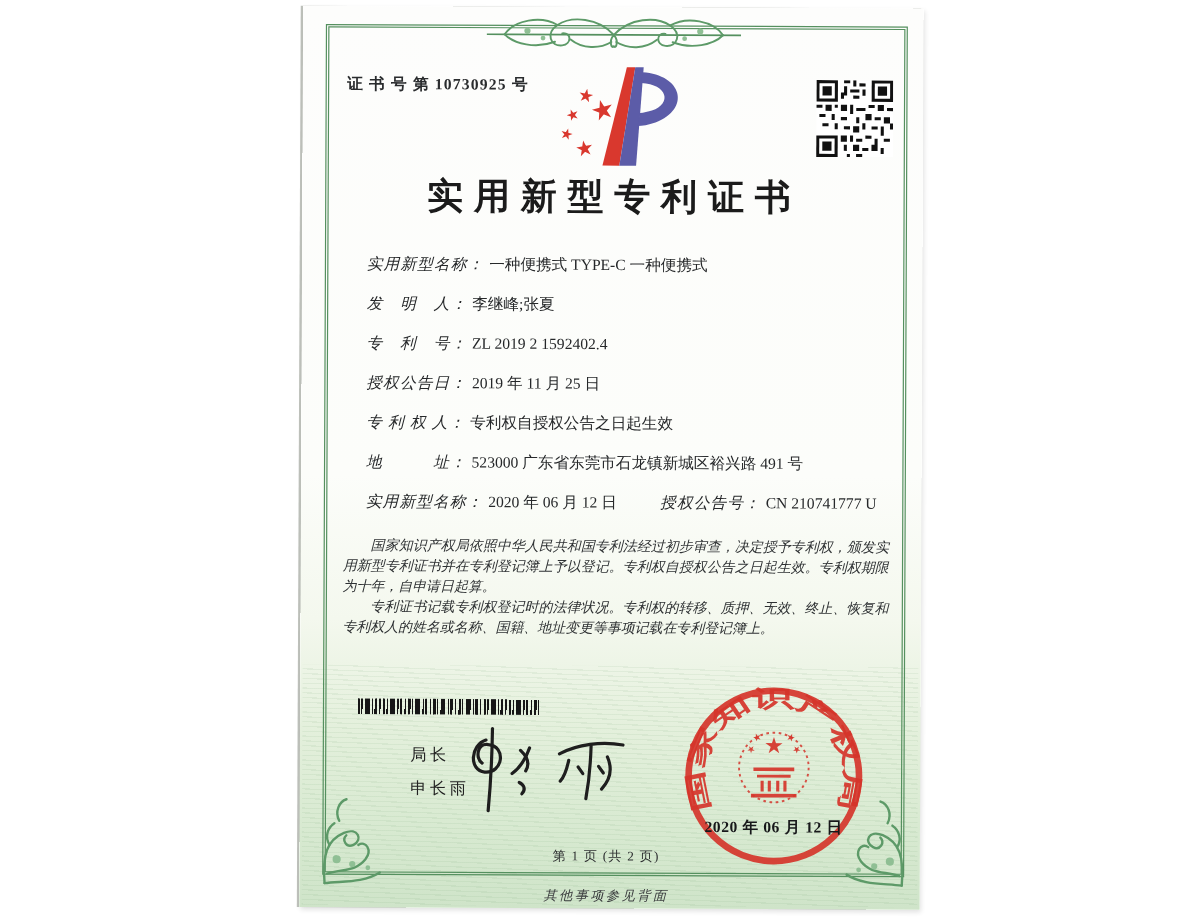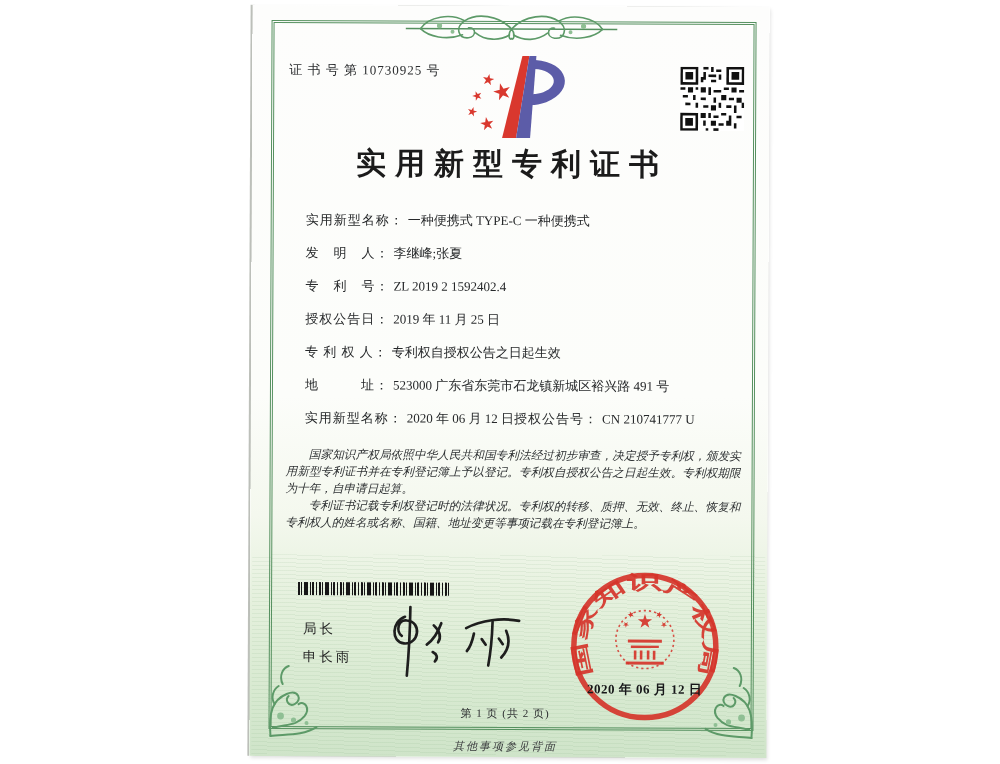--- a/index.html
+++ b/index.html
@@ -18,48 +18,48 @@
     position:absolute;left:2px;right:2px;bottom:2px;height:200px;
     background:repeating-linear-gradient(2deg,rgba(110,160,110,.10) 0 1px,transparent 1px 4px);
     pointer-events:none;
   }
   .frame{
     position:absolute;left:19px;right:13px;top:15px;bottom:27px;
     border:3px double #55905f;
   }
   .cert-no{
     position:absolute;left:37px;top:56px;
-    font-size:13px;color:#2a2c2e;letter-spacing:1px;
+    font-size:13px;color:#2a2c2e;letter-spacing:1px;font-weight:bold;
   }
   .logo{position:absolute;left:198px;top:44px;width:134px;height:96px;}
   .qr{position:absolute;left:428px;top:60px;width:64px;height:64px;}
   .title{
     position:absolute;left:0;right:6px;top:138px;text-align:center;
     font-size:30px;font-weight:600;color:#1b1b1b;letter-spacing:9px;text-indent:9px;
   }
   .fields{position:absolute;left:54px;top:208px;right:30px;font-size:13px;color:#26282a;}
   .field-row{margin-bottom:20px;line-height:13px;white-space:nowrap;}
-  .field-row .lbl{letter-spacing:1px;}
+  .field-row .lbl{letter-spacing:1px;font-style:italic;}
   .field-row .val{margin-left:4px;}
   .grant-row{display:flex;}
-  .grant-pair2{}
+  .grant-pair2{margin-left:36px;}
   .paras{
     position:absolute;left:35px;right:27px;top:441px;
     font-size:11.6px;line-height:17px;color:#2e3133;text-align:justify;
     font-style:italic;
   }
   .paras p{margin:0;text-indent:2em;}
   .barcode{
     position:absolute;left:48px;top:577px;width:152px;height:13px;
     background:
       repeating-linear-gradient(90deg,#161616 0 1px,transparent 1px 3px),
       repeating-linear-gradient(90deg,#161616 0 2px,transparent 2px 7px);
   }
   .sig-block{position:absolute;left:53px;top:615px;font-size:13.5px;color:#222;letter-spacing:3px;}
-  .sig-block div{margin-bottom:10px;}
+  .sig-block div{margin-bottom:10px;margin-left:39px;}
   .signature{position:absolute;left:120px;top:596px;width:180px;height:76px;transform:rotate(-2deg);}
   .seal{position:absolute;left:318px;top:563px;width:154px;height:154px;}
   .seal-date{
     position:absolute;left:318px;top:674px;width:154px;text-align:center;
     font-size:13px;font-weight:600;color:#17181a;letter-spacing:.5px;white-space:nowrap;
   }
   .page-num{
     position:absolute;left:0;right:6px;top:700px;text-align:center;
     font-size:11px;color:#2c2e30;letter-spacing:1px;
   }

